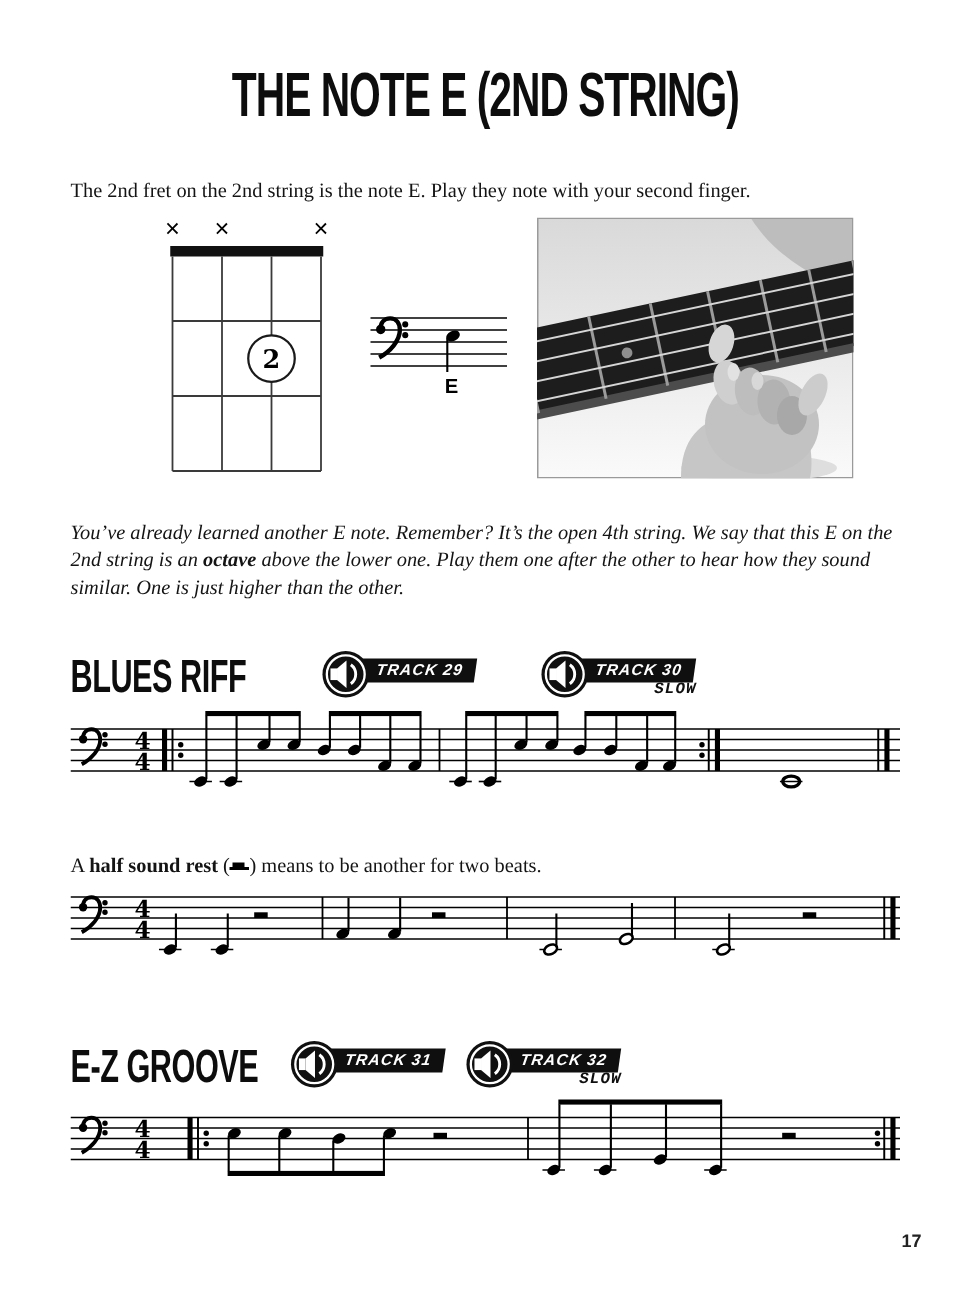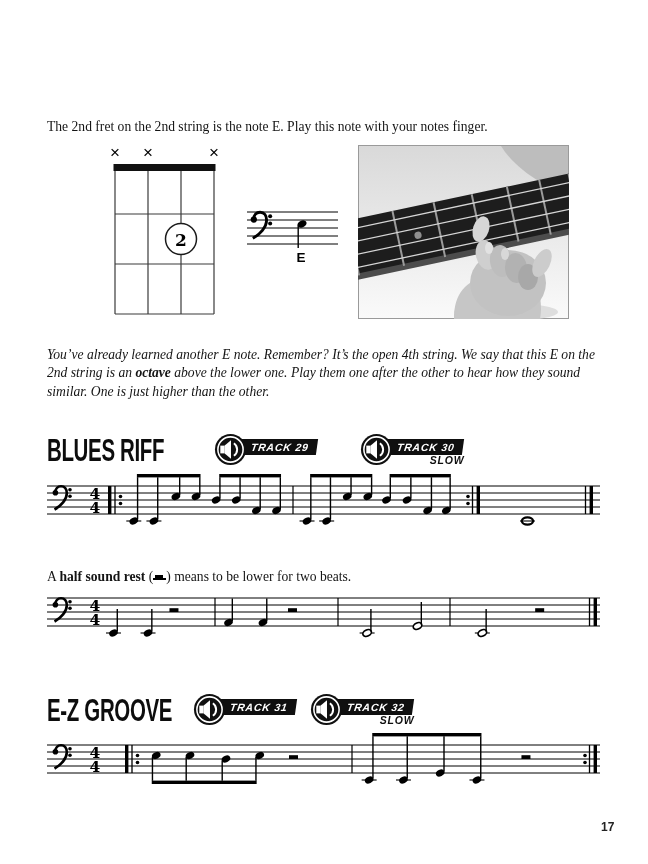--- a/index.html
+++ b/index.html
@@ -11,37 +11,38 @@
               font-size:40px;letter-spacing:-1px;transform:scale(0.68,1.04);white-space:nowrap;color:#0d0d0d;}
   .section-head{position:absolute;left:47px;display:flex;align-items:center;height:38px;}
   .head-txt{width:124px;overflow:visible;white-space:nowrap;}
   .head-txt span{display:inline-block;font-family:"Liberation Sans",sans-serif;font-weight:bold;
                  font-size:31px;letter-spacing:-0.5px;transform:scaleX(0.66);transform-origin:left center;color:#0d0d0d;}
   .badge{position:relative;display:inline-flex;align-items:flex-start;margin-left:14px;height:36px;}
   .badge .spk{width:33px;height:33px;z-index:2;}
   .badge .banner{margin-left:-7px;margin-top:6px;background:#0f0f0f;color:#fff;
                  font-family:"Liberation Sans",sans-serif;font-style:italic;font-weight:bold;
                  font-size:10.5px;letter-spacing:0.8px;padding:2px 8px 2px 11px;transform:skewX(-8deg);white-space:nowrap;}
-  .badge .slow{position:absolute;right:-2px;top:21px;font-family:Liberation Sans, sans-serif;
+  .badge .slow{position:absolute;right:-2px;top:21px;font-family:Liberation Mono, monospace;
                font-style:italic;font-weight:bold;font-size:10.5px;letter-spacing:0.8px;color:#0f0f0f;margin-left:15px;}
   .inline-rest{display:inline-block;width:13px;height:9px;position:relative;}
   .inline-rest::after{content:"";position:absolute;left:0;right:0;bottom:1px;height:1.2px;background:#000;}
   .inline-rest::before{content:"";position:absolute;left:2px;width:8px;height:3.6px;bottom:2px;background:#000;}
   .staff{position:absolute;left:47px;width:556px;height:80px;}
   #page-num{position:absolute;left:601px;top:820px;font-family:Liberation Sans, sans-serif;
             font-size:12px;font-weight:bold;color:#222;}
   svg text{user-select:none;}
 </style>
 </head>
 <body>
 
 <div id="page">
 
-
-  <p class="serif-par" style="top:104px;">The 2nd fret on the 2nd string is the note E. Play this note with your notes finger.</p>
+  <div id="title"><span>THE NOTE E (2ND STRING)</span></div>
+
+  <p class="serif-par" style="top:104px;">The 2nd fret on the 2nd string is the note E. Play they note with your second finger.</p>
 
   <svg style="position:absolute;left:94px;top:141px;" width="140" height="184" viewBox="0 0 140 184">
     <text x="21" y="17" text-anchor="middle" font-family="Liberation Sans" font-size="17">×</text>
     <text x="54" y="17" text-anchor="middle" font-family="Liberation Sans" font-size="17">×</text>
     <text x="120" y="17" text-anchor="middle" font-family="Liberation Sans" font-size="17">×</text>
     <rect x="19.5" y="23" width="102" height="7" fill="#111"></rect>
     <g stroke="#3a3a3a" stroke-width="1.2">
       <line x1="21" y1="30" x2="21" y2="173"></line>
         <line x1="54" y1="30" x2="54" y2="173"></line>
       <line x1="87" y1="30" x2="87" y2="173"></line>
@@ -209,21 +210,21 @@
       <rect x="429.6" y="24" width="3.4" height="28"></rect>
       <line x1="425.5" y1="24" x2="425.5" y2="52" stroke="#000" stroke-width="1.3"></line>
       <circle cx="421" cy="34.5" r="1.8"></circle>
       <circle cx="421" cy="41.5" r="1.8"></circle>
       <line x1="472.96" y1="59" x2="487.96" y2="59" stroke="#000" stroke-width="1.1"></line>
       <ellipse cx="480.46" cy="59" rx="5.6" ry="3.6" fill="none" stroke="#000" stroke-width="2.2"></ellipse>
       <rect x="542.6" y="24" width="3.4" height="28"></rect>
       <line x1="538.5" y1="24" x2="538.5" y2="52" stroke="#000" stroke-width="1.3"></line>
     </svg>
 
-  <p class="serif-par" style="top:554px;"><span>A </span><b>half sound rest</b><span> (</span><span class="inline-rest"></span><span>) means to be lower for two beats.</span></p>
+  <p class="serif-par" style="top:554px;"><span>A </span><b>half sound rest</b><span> (</span><span class="inline-rest"></span><span>) means to be another for two beats.</span></p>
 
   <svg class="staff" style="top:574px;" viewBox="0 0 556 80">
       <line x1="0" y1="24" x2="553" y2="24" stroke="#000" stroke-width="1"></line>
       <line x1="0" y1="31" x2="553" y2="31" stroke="#000" stroke-width="1"></line>
       <line x1="0" y1="38" x2="553" y2="38" stroke="#000" stroke-width="1"></line>
       <line x1="0" y1="45" x2="553" y2="45" stroke="#000" stroke-width="1"></line>
       <line x1="0" y1="52" x2="553" y2="52" stroke="#000" stroke-width="1"></line>
       <g transform="translate(5,24)">
         <path d="M3.2,7 C3.2,2.2 6,0.2 9,0.2 C12.6,0.2 14.8,3 14.8,7.2 C14.8,13.5 9,20 2.5,23.5" fill="none" stroke="#000" stroke-width="2.6"></path>
         <circle cx="3.4" cy="6.8" r="2.8"></circle>

